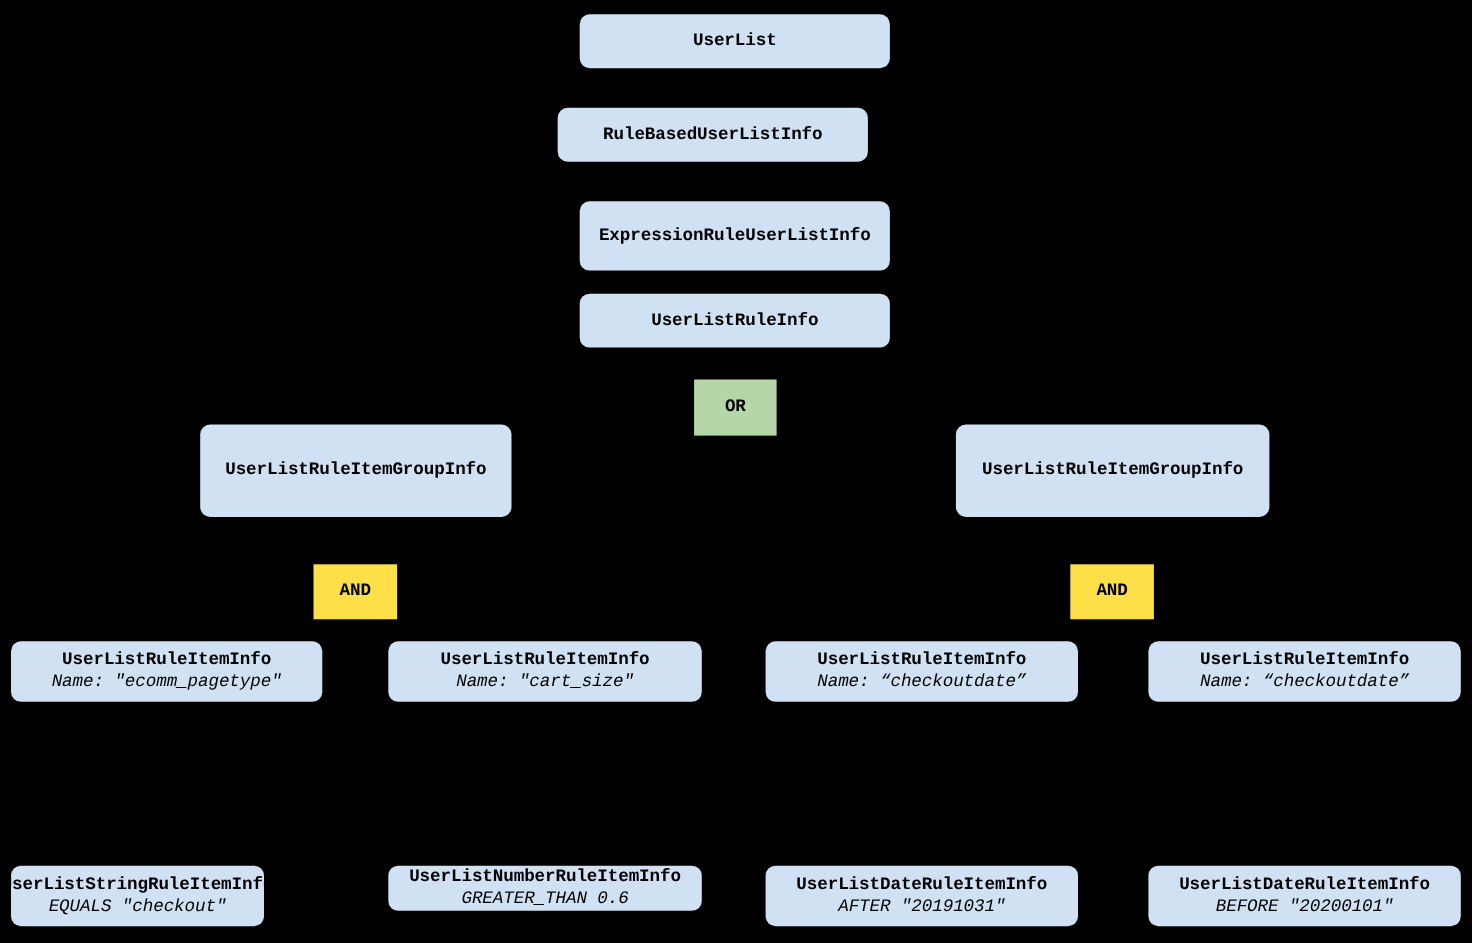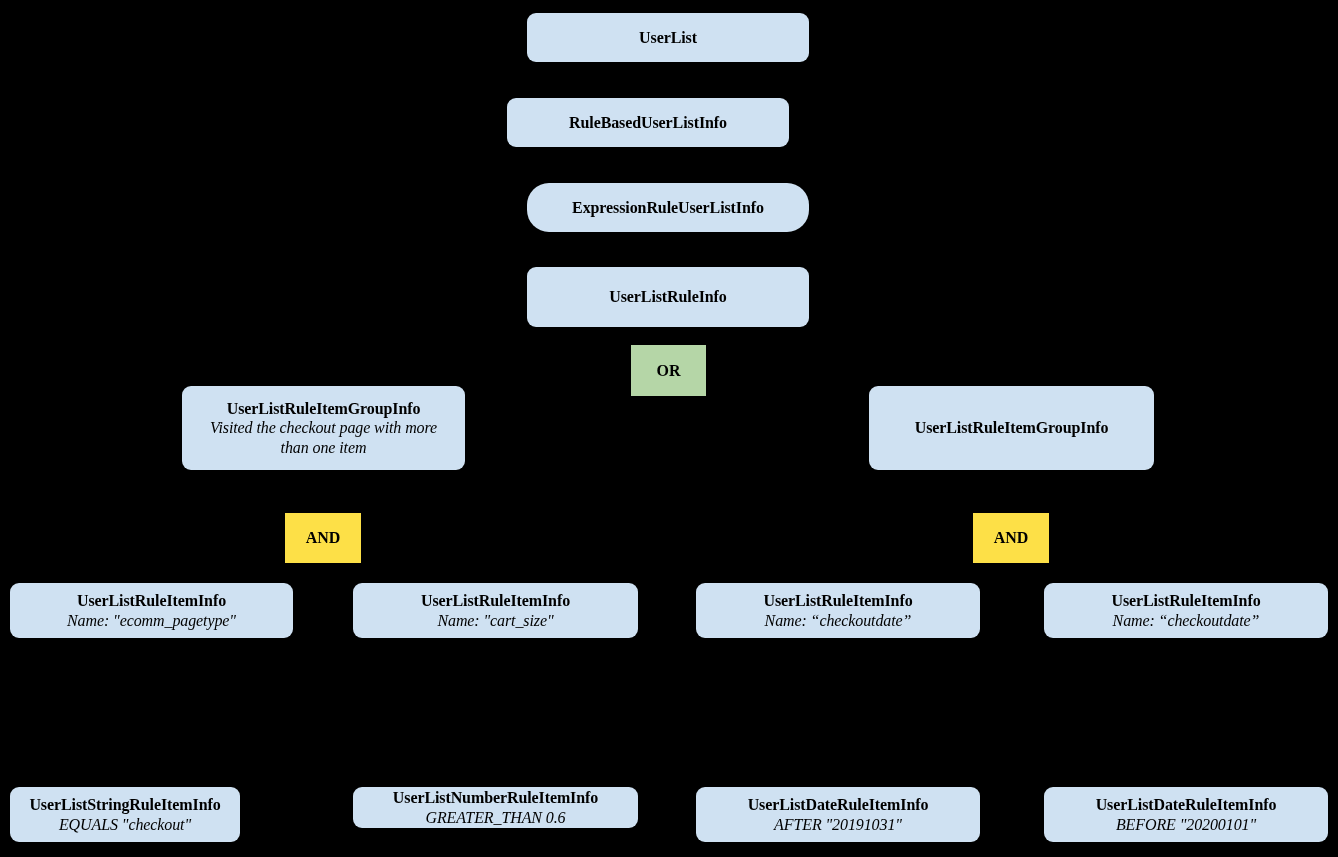--- a/index.html
+++ b/index.html
@@ -5,21 +5,21 @@
   html, body {
     margin: 0;
     padding: 0;
     background: #000000;
   }
   #canvas {
     position: relative;
     width: 1338px;
     height: 857px;
     background: #000000;
-    font-family: Liberation Serif, serif;
+    font-family: Liberation Mono, monospace;
     overflow: hidden;
   }
   .node {
     position: absolute;
     box-sizing: border-box;
     display: flex;
     flex-direction: column;
     align-items: center;
     justify-content: center;
     text-align: center;
@@ -91,35 +91,34 @@
   </svg>
 
   <div class="node node-class" style="left:527px; top:13px; width:282px; height:49px;">
     <div class="node-title">UserList</div>
   </div>
 
   <div class="node node-class" style="left:507px; top:98px; width:282px; height:49px;">
     <div class="node-title">RuleBasedUserListInfo</div>
   </div>
 
-  <div class="node node-class" style="left:527px; top:183px; width:282px; height:49px;border-radius:22px;">
+  <div class="node node-class" style="left:527px; top:183px; width:282px; height:63px;">
     <div class="node-title">ExpressionRuleUserListInfo</div>
   </div>
 
-  <div class="node node-class" style="left:527px; top:267px; width:282px; height:60px;">
+  <div class="node node-class" style="left:527px; top:267px; width:282px; height:49px;">
     <div class="node-title">UserListRuleInfo</div>
   </div>
 
   <div class="node node-op" style="left:631px; top:345px; width:75px; height:51px;">
     <div class="node-title">OR</div>
   </div>
 
   <div class="node node-class" style="left:182px; top:386px; width:283px; height:84px;">
     <div class="node-title">UserListRuleItemGroupInfo</div>
-    <div class="node-sub">Visited the checkout page with more than one item</div>
   </div>
 
   <div class="node node-class" style="left:869px; top:386px; width:285px; height:84px;">
     <div class="node-title">UserListRuleItemGroupInfo</div>
   </div>
 
   <div class="node node-op op-and" style="left:285px; top:513px; width:76px; height:50px;">
     <div class="node-title">AND</div>
   </div>
 

